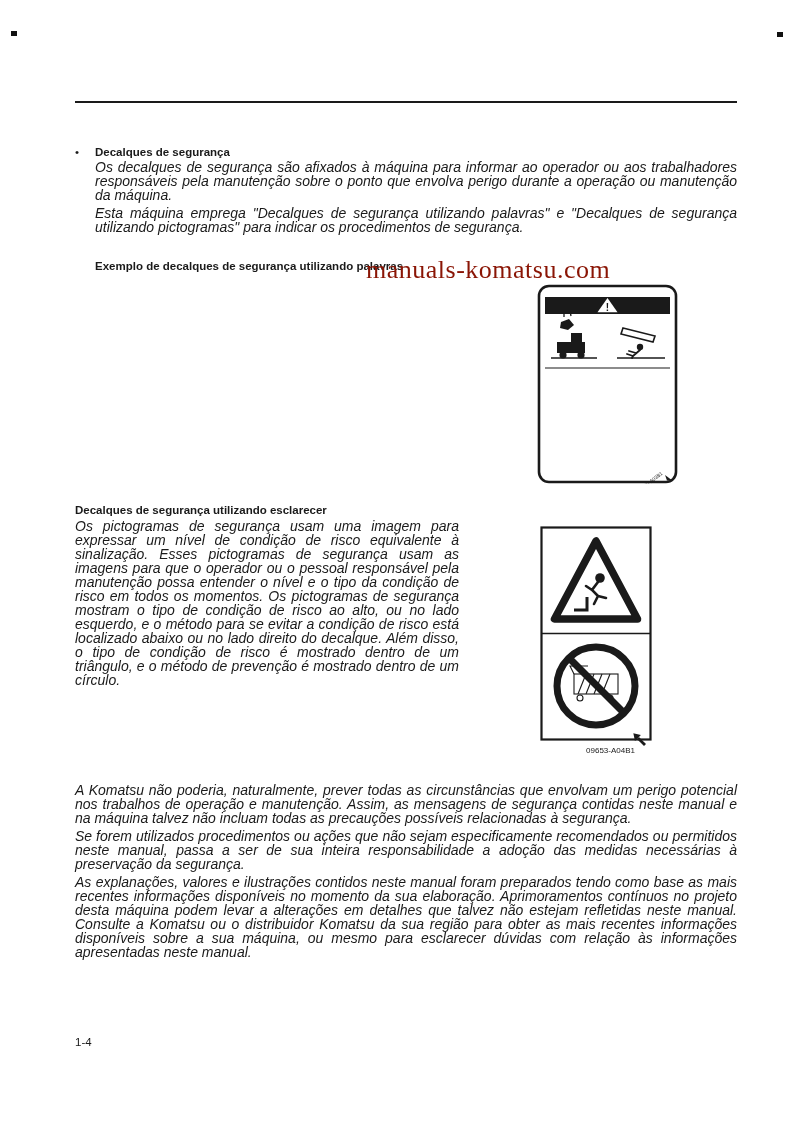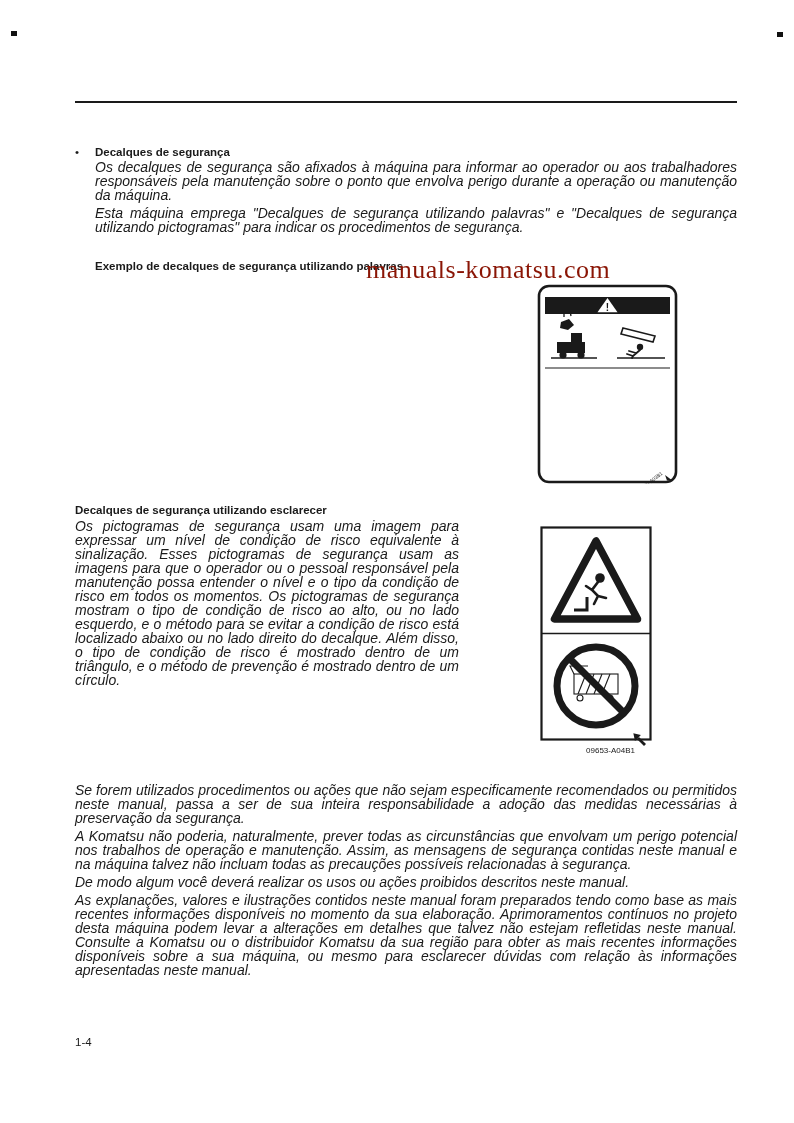--- a/index.html
+++ b/index.html
@@ -148,21 +148,20 @@
         <text x="95" y="227" font-size="8" text-anchor="end" fill="#1a1a1a">09653-A04B1</text>
         <g transform="translate(105,219) rotate(-135)">
           <rect x="0" y="-1.4" width="10" height="2.8" fill="#1a1a1a"></rect>
           <polygon points="10,-4.2 16.5,0 10,4.2" fill="#1a1a1a"></polygon>
         </g>
       </g>
     </svg>
   </figure>
 
   <section class="closing">
+    <p>A Komatsu não poderia, naturalmente, prever todas as circunstâncias que envolvam um perigo potencial nos trabalhos de operação e manutenção. Assim, as mensagens de segurança contidas neste manual e na máquina talvez não incluam todas as precauções possíveis relacionadas à segurança.</p>
     <p>Se forem utilizados procedimentos ou ações que não sejam especificamente recomendados ou permitidos neste manual, passa a ser de sua inteira responsabilidade a adoção das medidas necessárias à preservação da segurança.</p>
-    <p>A Komatsu não poderia, naturalmente, prever todas as circunstâncias que envolvam um perigo potencial nos trabalhos de operação e manutenção. Assim, as mensagens de segurança contidas neste manual e na máquina talvez não incluam todas as precauções possíveis relacionadas à segurança.</p>
-    <p>De modo algum você deverá realizar os usos ou ações proibidos descritos neste manual.</p>
     <p class="gap">As explanações, valores e ilustrações contidos neste manual foram preparados tendo como base as mais recentes informações disponíveis no momento da sua elaboração. Aprimoramentos contínuos no projeto desta máquina podem levar a alterações em detalhes que talvez não estejam refletidas neste manual. Consulte a Komatsu ou o distribuidor Komatsu da sua região para obter as mais recentes informações disponíveis sobre a sua máquina, ou mesmo para esclarecer dúvidas com relação às informações apresentadas neste manual.</p>
   </section>
 
   <div class="page-number">1-4</div>
 
 </div>
 
 </body></html>

